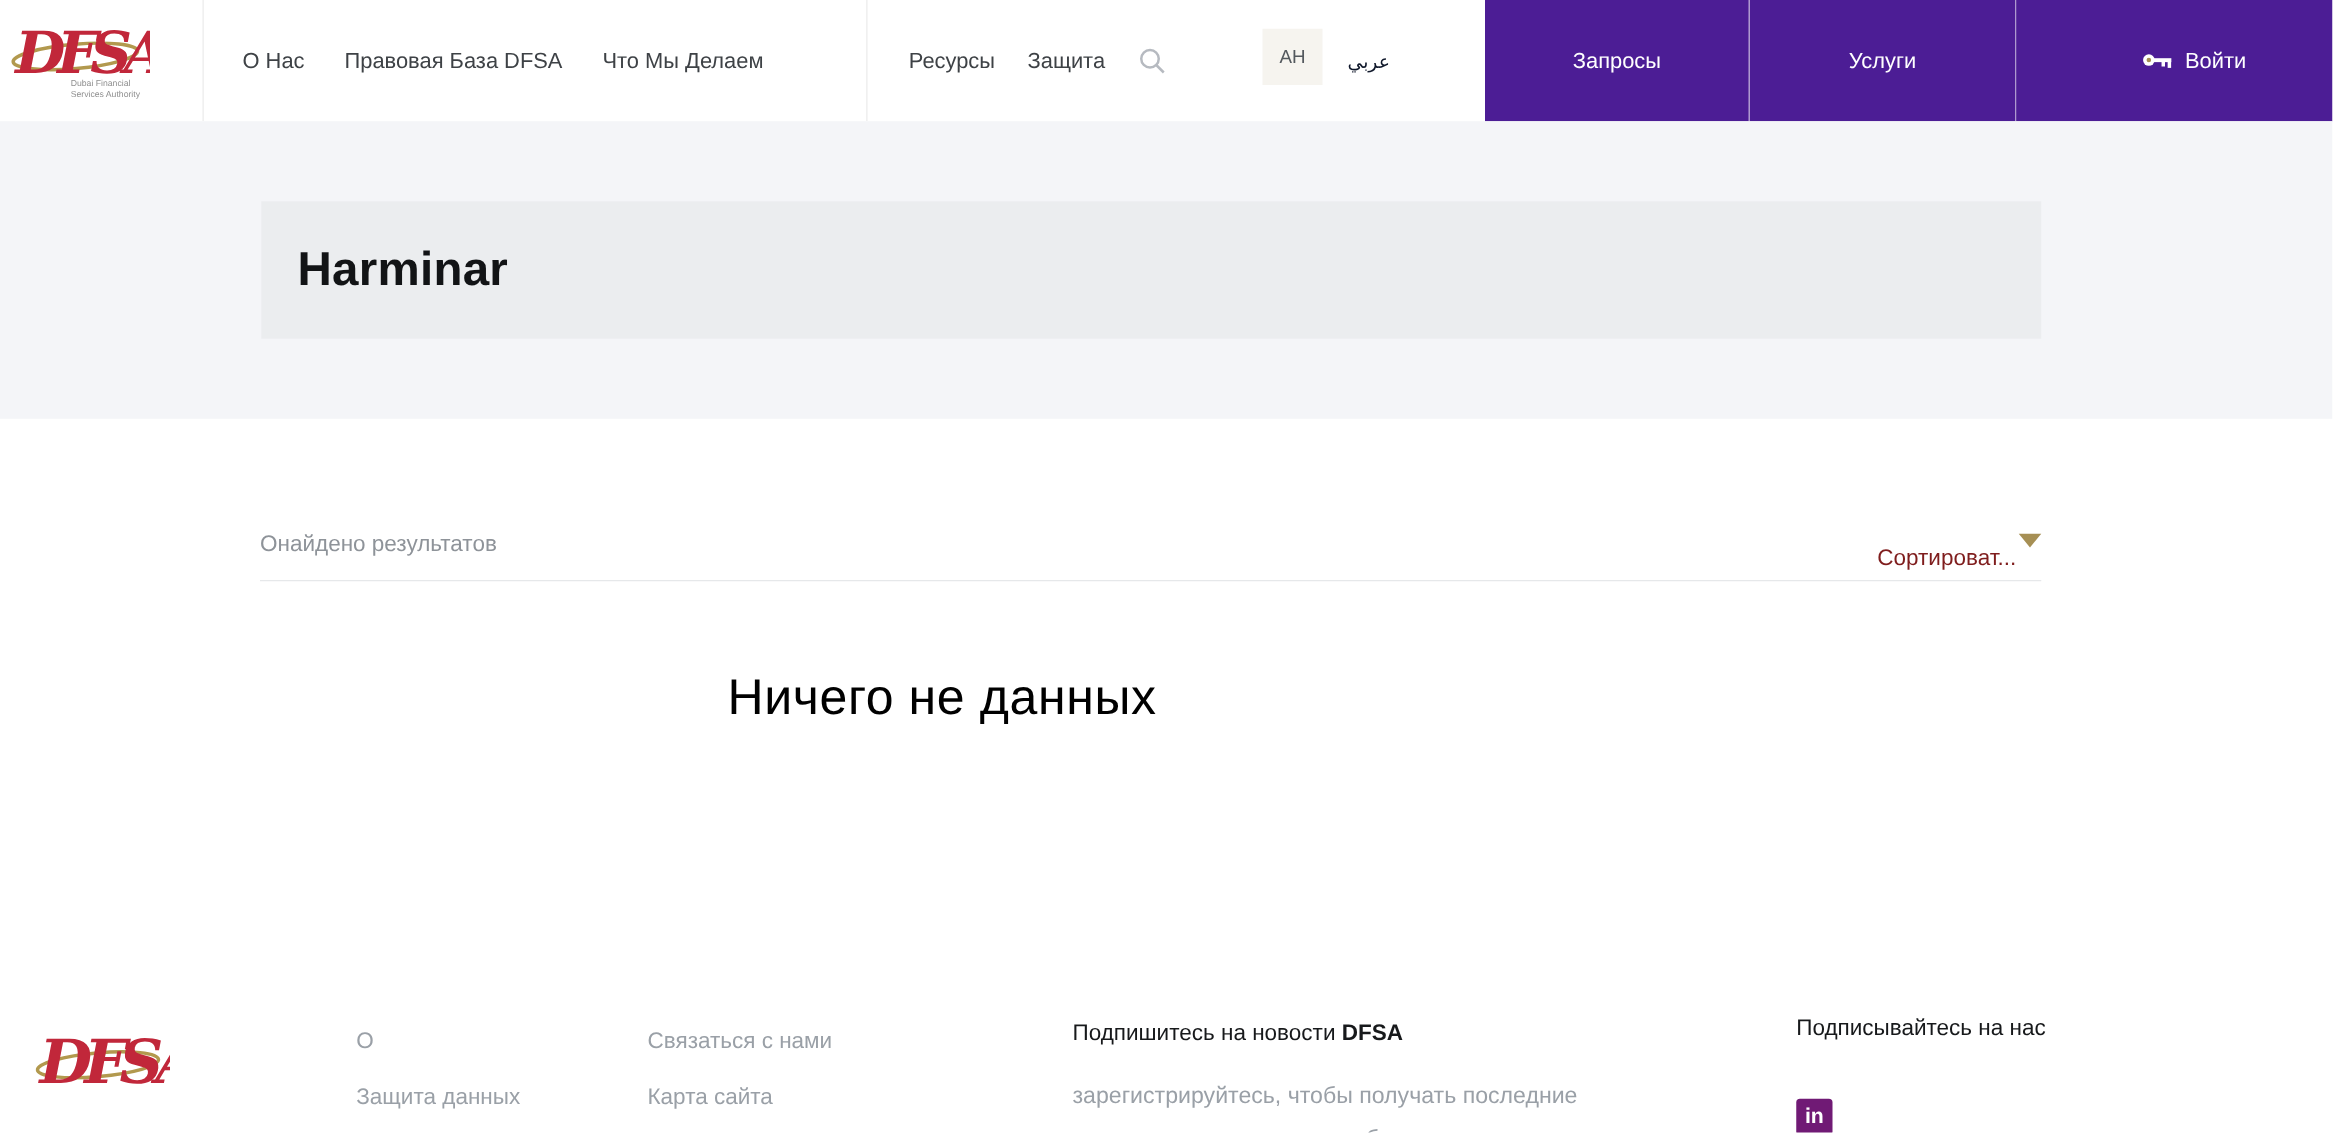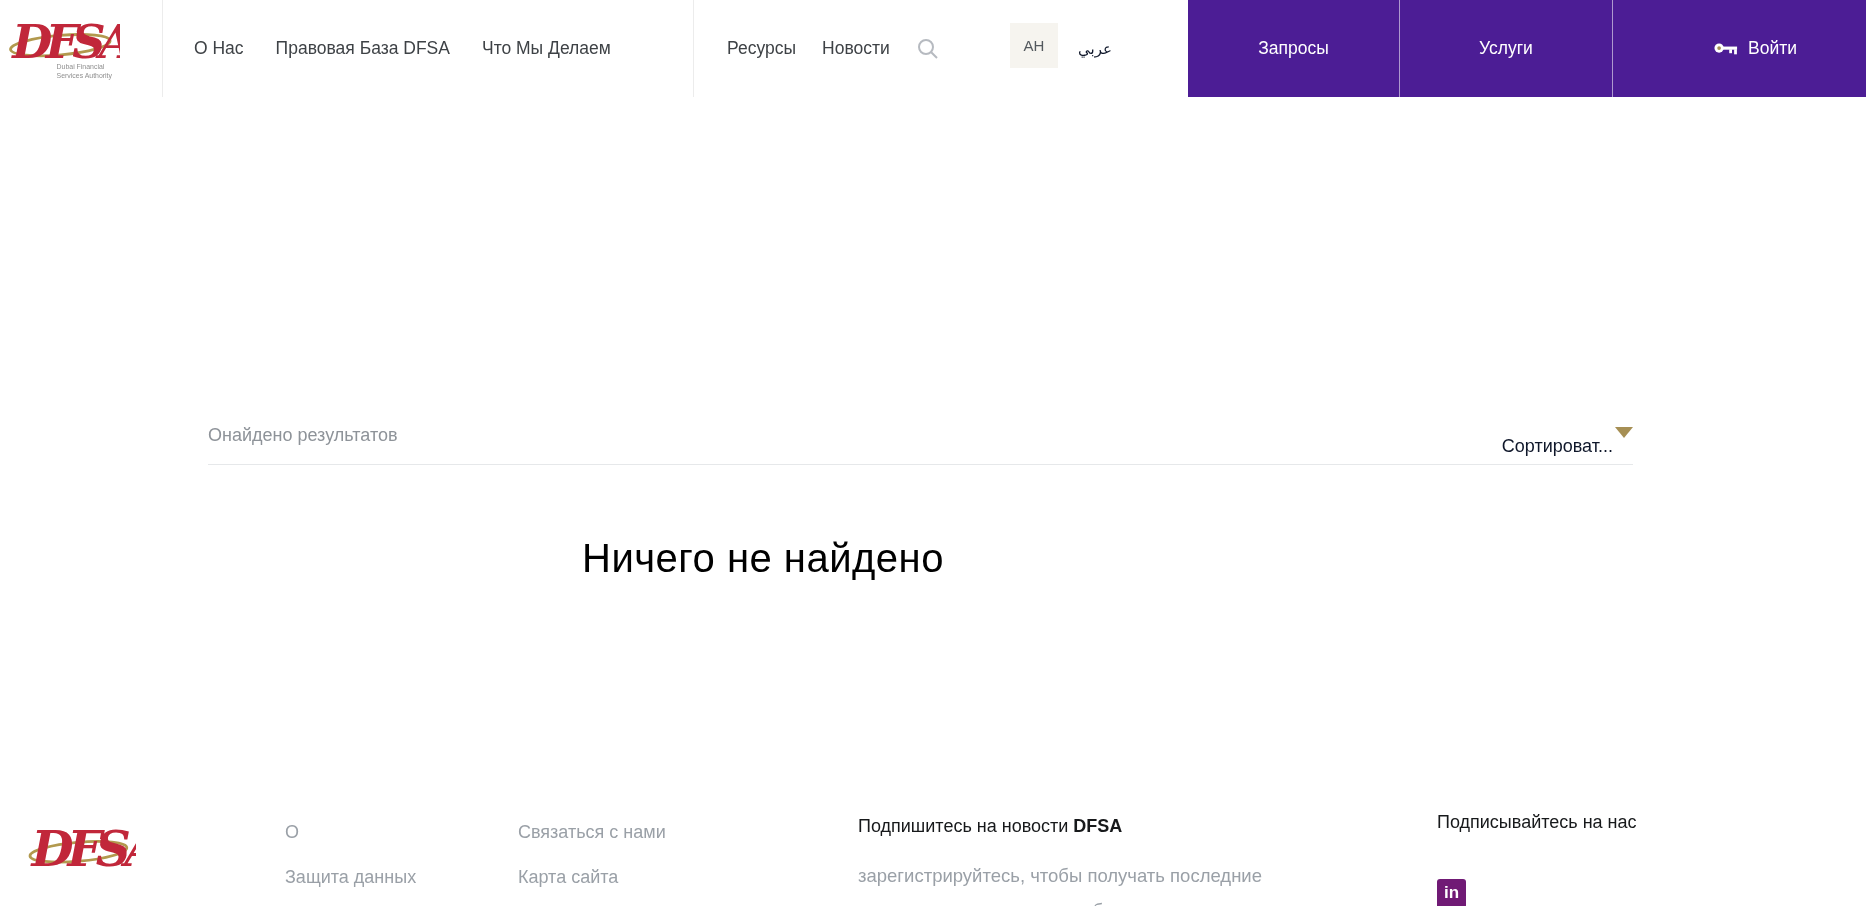--- a/index.html
+++ b/index.html
@@ -36,21 +36,21 @@
   .hero-title-box { position:absolute; left:209px; top:64px; width:1424px; height:110px;
     background:#ebedef; display:flex; align-items:center; }
   .hero-title { margin-left:29px; font-size:38px; font-weight:bold; color:#121416;
     letter-spacing:.2px; }
 
   
   .results-bar { position:absolute; left:208px; top:408px; width:1425px; height:57px;
     border-bottom:1px solid #e6e8ea; }
   .results-count { position:absolute; left:0; top:17px; font-size:18px; color:#8e9399; }
   .sort-control { position:absolute; right:0; top:10px; cursor:pointer; }
-  .sort-label { font-size:18px; color:#0f172a; position:relative; top:18px; }
+  .sort-label { font-size:18px; color:#7f1d1d; position:relative; top:18px; }
   .sort-caret { display:inline-block; width:0; height:0; margin-left:2px;
     border-left:9px solid transparent; border-right:9px solid transparent;
     border-top:11px solid #a68f54; position:relative; top:4px; }
   .empty-message { position:absolute; left:582px; top:536px; font-size:40px; font-weight:400;
     color:#000; letter-spacing:.5px; }
 
   
   .footer { position:absolute; left:0; top:760px; width:1866px; height:146px; background:#fff; }
   .footer-logo { position:absolute; left:28px; top:48px; }
   .f-link { position:absolute; font-size:18px; color:#9aa0a7; cursor:pointer; white-space:nowrap; }
@@ -84,21 +84,21 @@
     <nav class="nav-primary">
       <span class="nav-item">О Нас</span>
       <span class="nav-item">Правовая База DFSA</span>
       <span class="nav-item">Что Мы Делаем</span>
     </nav>
 
     <div class="vdiv" style="left:693px"></div>
 
     <nav class="nav-secondary">
       <span class="nav-item">Ресурсы</span>
-      <span class="nav-item">Новости</span>
+      <span class="nav-item">Защита</span>
       <span class="search-btn">
         <svg width="24" height="24" viewBox="0 0 24 24" fill="none">
           <circle cx="10" cy="10" r="7" stroke="#b6bac0" stroke-width="2"></circle>
           <line x1="15.2" y1="15.2" x2="21" y2="21" stroke="#b6bac0" stroke-width="2"></line>
         </svg>
       </span>
     </nav>
 
     <div class="lang-area">
       <div class="lang-current">АН</div>
@@ -118,29 +118,34 @@
           <circle cx="5.5" cy="7" r="2" fill="#a68f54"></circle>
           <rect x="9" y="5.4" width="16" height="3.4" fill="#fff"></rect>
           <rect x="16.5" y="8.4" width="3" height="4.2" fill="#fff"></rect>
           <rect x="21.8" y="8.4" width="3" height="5.4" fill="#fff"></rect>
         </svg>
         <span>Войти</span>
       </div>
     </div>
   </div>
 
+  <div class="hero">
+    <div class="hero-title-box">
+      <h1 class="hero-title">Harminar</h1>
+    </div>
+  </div>
 
   <div class="results-bar">
     <span class="results-count">Онайдено результатов</span>
     <span class="sort-control">
       <span class="sort-label">Сортироват...</span><span class="sort-caret"></span>
     </span>
   </div>
 
-  <div class="empty-message">Ничего не найдено</div>
+  <div class="empty-message">Ничего не данных</div>
 
   <div class="footer">
 
     <div class="footer-logo">
       <svg width="108" height="84" viewBox="0 0 120 80">
         <ellipse cx="56" cy="42" rx="54" ry="10.5" fill="none" stroke="#b2994e" stroke-width="3" transform="rotate(-5 56 42)"></ellipse>
         <text x="4" y="58" class="logo-dfsa-text" font-size="54" fill="#c1273a" letter-spacing="-7">DFSA</text>
       </svg>
     </div>
 

